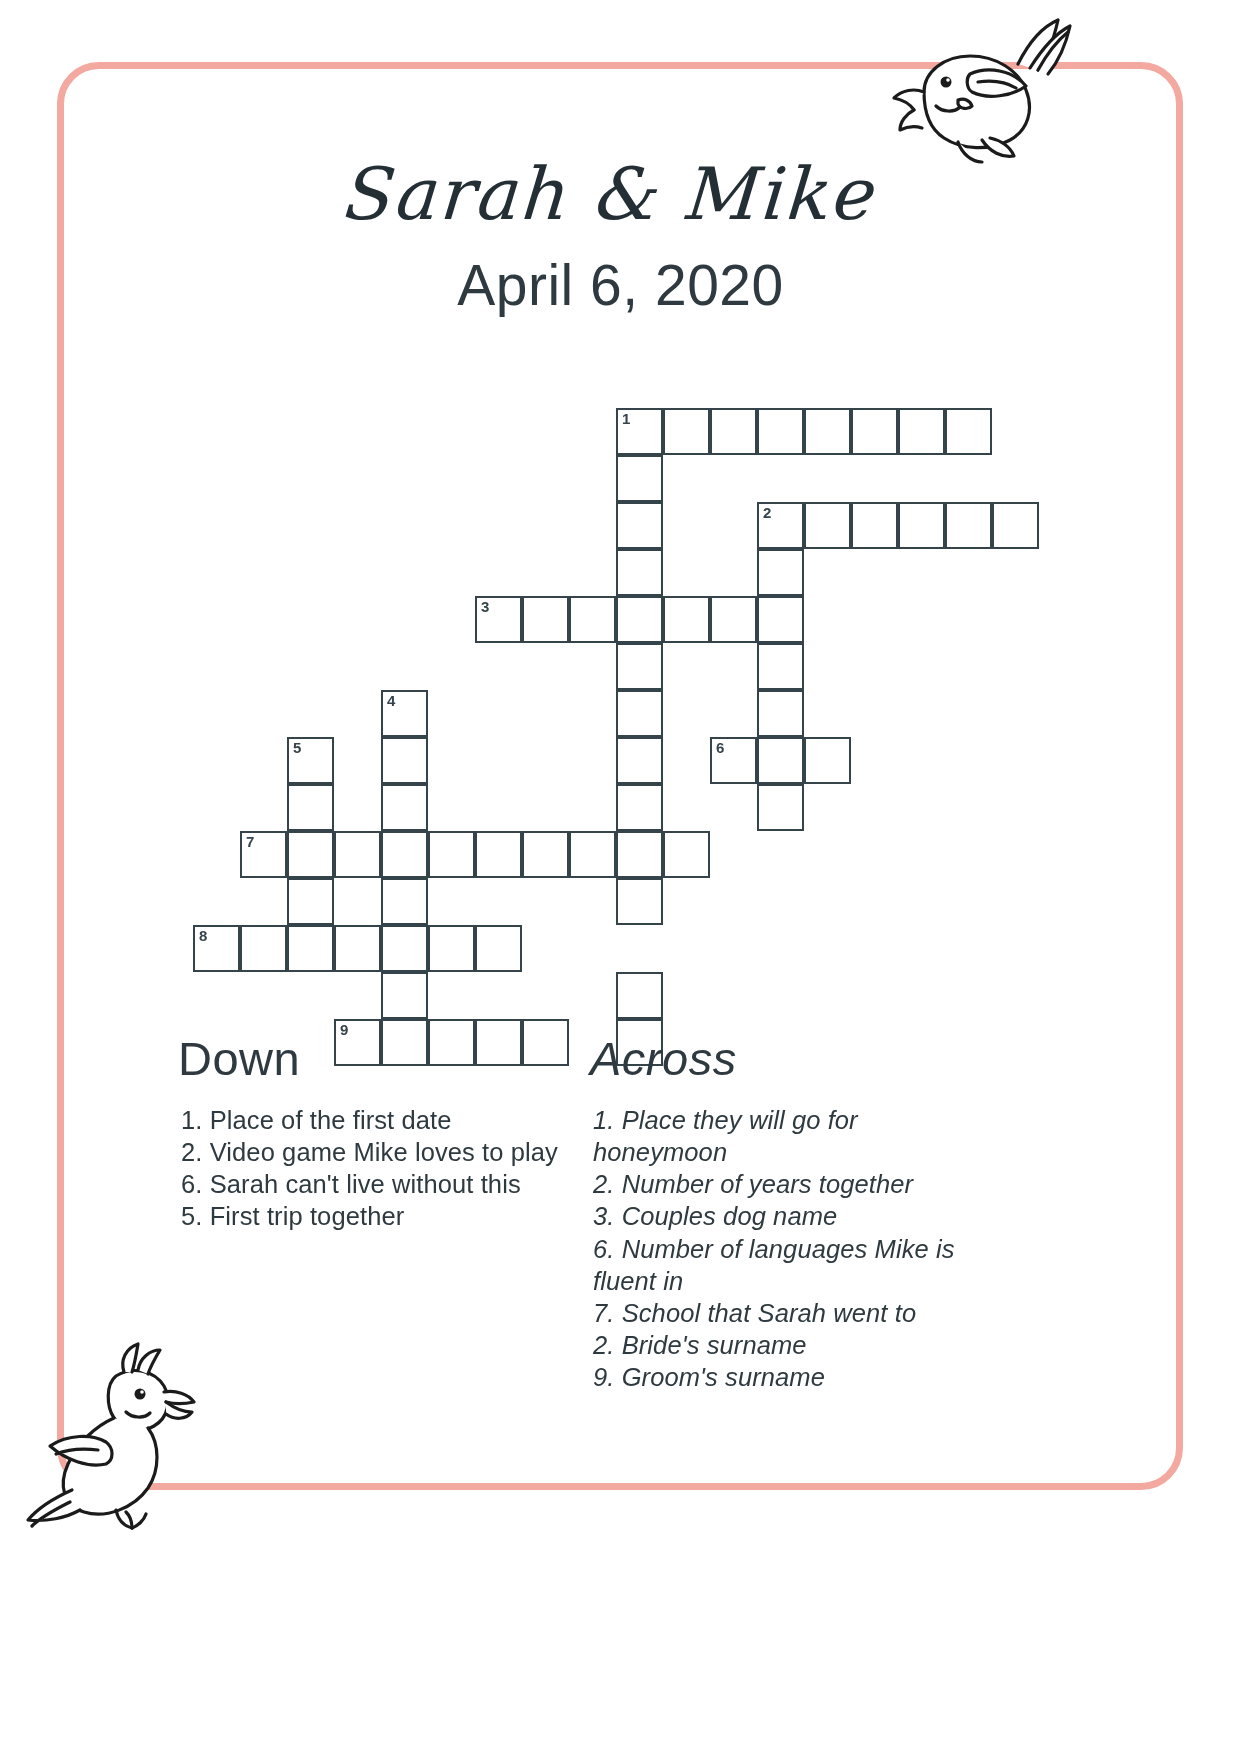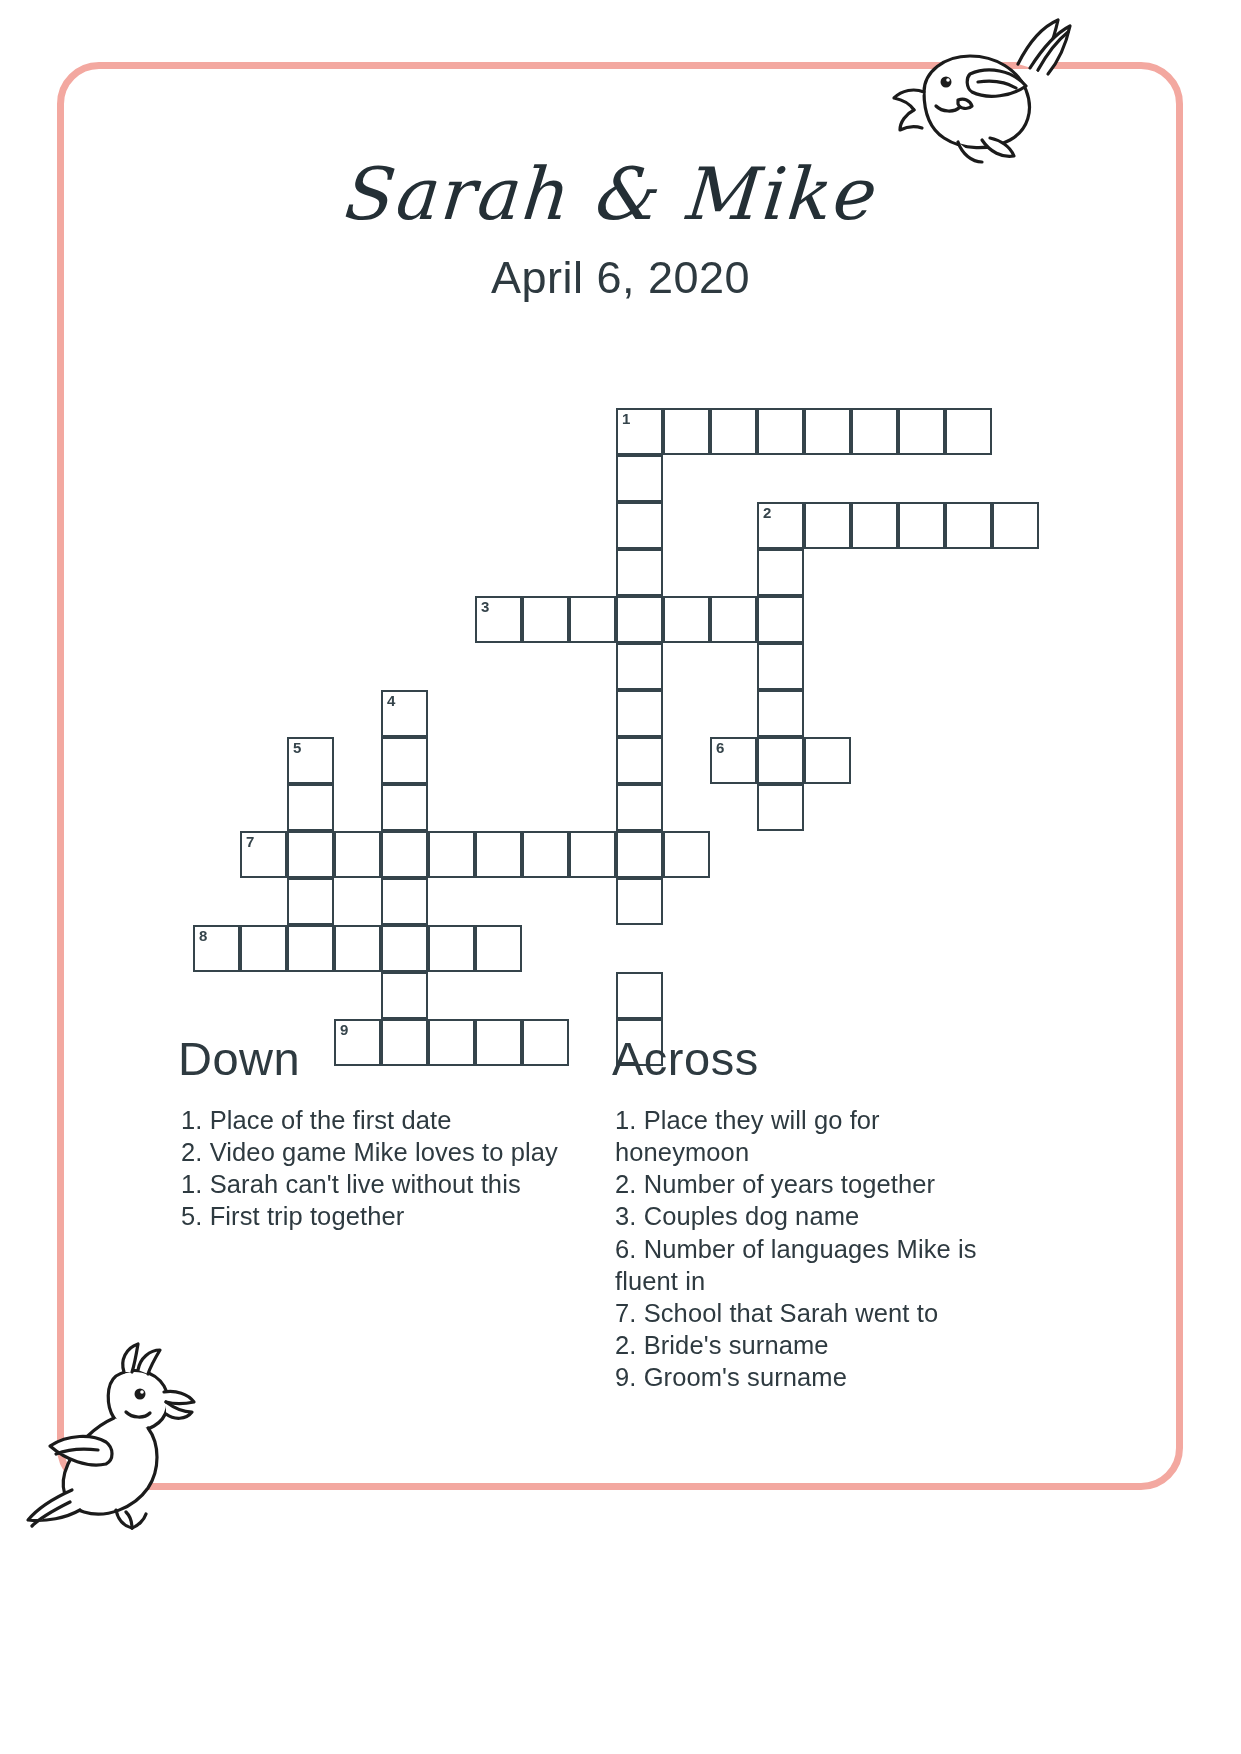--- a/index.html
+++ b/index.html
@@ -45,21 +45,21 @@
     font-weight: 400;
     font-size: 72px;
     line-height: 1.0;
     letter-spacing: 2px;
     color: #242f35;
     transform: skewX(-6deg);
   }
   #wedding-date {
     margin: 0;
     padding-top: 22px;
-    font-size: 45px;
+    font-size: 57px;
     font-weight: 400;
     letter-spacing: 0.5px;
     color: #2e3a40;
   }
 
   
   #crossword-grid {
     position: absolute;
     left: 0;
     top: 0;
@@ -92,21 +92,21 @@
     top: 1035px;
     width: 1241px;
     height: 420px;
     padding-left: 14px;
   }
   .clue-col {
     position: absolute;
     top: 0;
   }
   #clue-col-down  { left: 178px; width: 400px; }
-  #clue-col-across{ left: 612px; width: 400px; }
+  #clue-col-across{ left: 590px; width: 400px; font-style: italic; }
 
   .clue-heading {
     margin: 0 0 22px 0;
     font-size: 47px;
     font-weight: 400;
     letter-spacing: 0.5px;
     color: #2e3a40;
     line-height: 1.0;
   }
   .clue-list {
@@ -226,21 +226,21 @@
     <div class="xw-cell" style="left: 522px; top: 1019px;"></div>
     <div class="xw-cell" style="left: 616px; top: 1019px;"></div>
   </div>
 
 <div id="clues">
   <div class="clue-col" id="clue-col-down">
     <h2 class="clue-heading">Down</h2>
     <ul class="clue-list" id="clue-list-down">
         <li class="clue-item">1. Place of the first date</li>
         <li class="clue-item">2. Video game Mike loves to play</li>
-        <li class="clue-item">1. Sarah can't live without this</li>
+        <li class="clue-item">6. Sarah can't live without this</li>
         <li class="clue-item">5. First trip together</li>
       </ul>
   </div>
   <div class="clue-col" id="clue-col-across">
     <h2 class="clue-heading">Across</h2>
     <ul class="clue-list" id="clue-list-across">
         <li class="clue-item">1. Place they will go for honeymoon</li>
         <li class="clue-item">2. Number of years together</li>
         <li class="clue-item">3. Couples dog name</li>
         <li class="clue-item">6. Number of languages Mike is fluent in</li>

